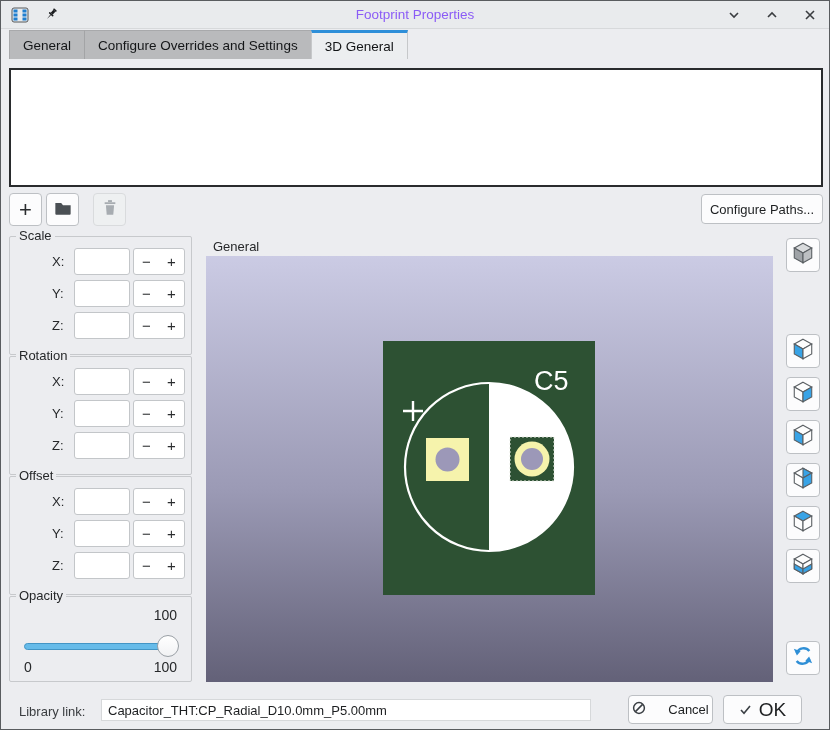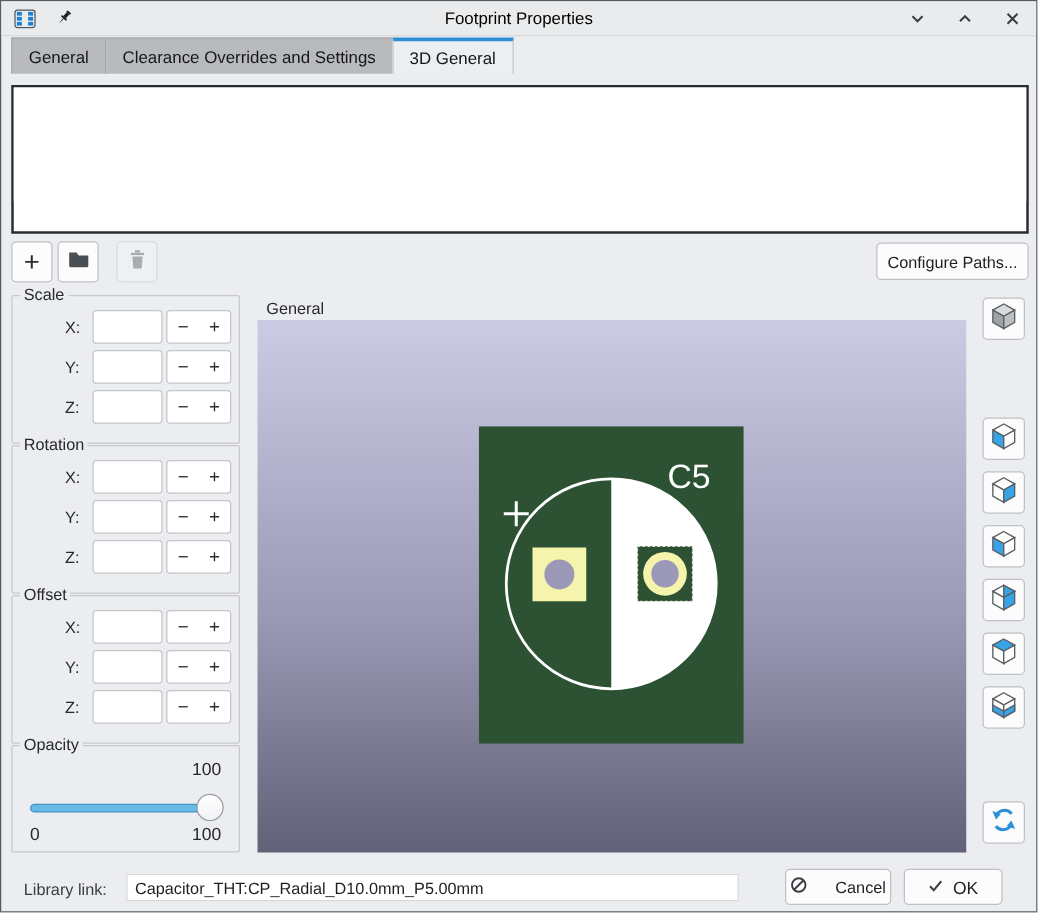--- a/index.html
+++ b/index.html
@@ -13,21 +13,21 @@
 
   
   .titlebar{
     position:absolute; top:0; left:0; right:0; height:28px;
     background:#e9ebed; border-bottom:1px solid #d7d9db;
     display:flex; align-items:center; padding:0 10px;
   }
   .titlebar .left{ display:flex; align-items:center; gap:14px; }
   .titlebar .title{
     position:absolute; left:0; right:0; text-align:center;
-    font-size:13.5px; color:#000000;
+    font-size:13.5px; color:#8b5cf6;
   }
   .titlebar .right{ margin-left:auto; display:flex; align-items:center; gap:20px; z-index:2; }
   .tb-icon{ width:18px; height:18px; display:flex; align-items:center; justify-content:center; }
 
   
   .tabbar{ position:absolute; top:29px; left:8px; height:29px; display:flex; align-items:stretch; }
   .tab{
     display:flex; align-items:center; padding:12px 13px; font-size:13.5px; color:#141618;
     background:#b9babc; border-top:1px solid #a8a9ab;
   }
@@ -112,21 +112,21 @@
   .view-btn{ width:34px; height:34px; left:785px; }
 
   
   .lib-label{ position:absolute; left:18px; top:703px; font-size:13px; color:#3a3d40; }
   .lib-field{
     position:absolute; left:100px; top:698px; width:490px; height:22px;
     background:#fff; border:1px solid #d6d8da; font-size:13px; color:#1d1f21;
     padding:0 6px; outline:none; font-family:"Liberation Sans", sans-serif;
   }
   .btn.cancel{ left:627px; top:694px; width:85px; height:29px; font-size:13px; gap:22px; color:#1d1f21; }
-  .btn.ok{ left:722px; top:694px; width:79px; height:29px; font-size:14px; gap:7px; color:#1d1f21; }
+  .btn.ok{ left:722px; top:694px; width:79px; height:29px; font-size:19px; gap:7px; color:#1d1f21; }
 </style>
 </head>
 <body>
 
 <div class="window">
 
   <div class="titlebar">
     <div class="left">
       <span class="tb-icon">
         <svg width="18" height="16" viewBox="0 0 18 16">
@@ -168,21 +168,21 @@
           </svg>
       </span>
     </div>
   </div>
 
   <div class="tabbar">
     <div class="tab first sep">
       <span>General</span>
     </div>
     <div class="tab">
-      <span>Clearance Overrides and Settings</span>
+      <span>Configure Overrides and Settings</span>
     </div>
     <div class="tab active">
       <span>3D General</span>
     </div>
   </div>
 
   <div class="models-table">
     <div class="mt-body"></div>
   </div>
 

